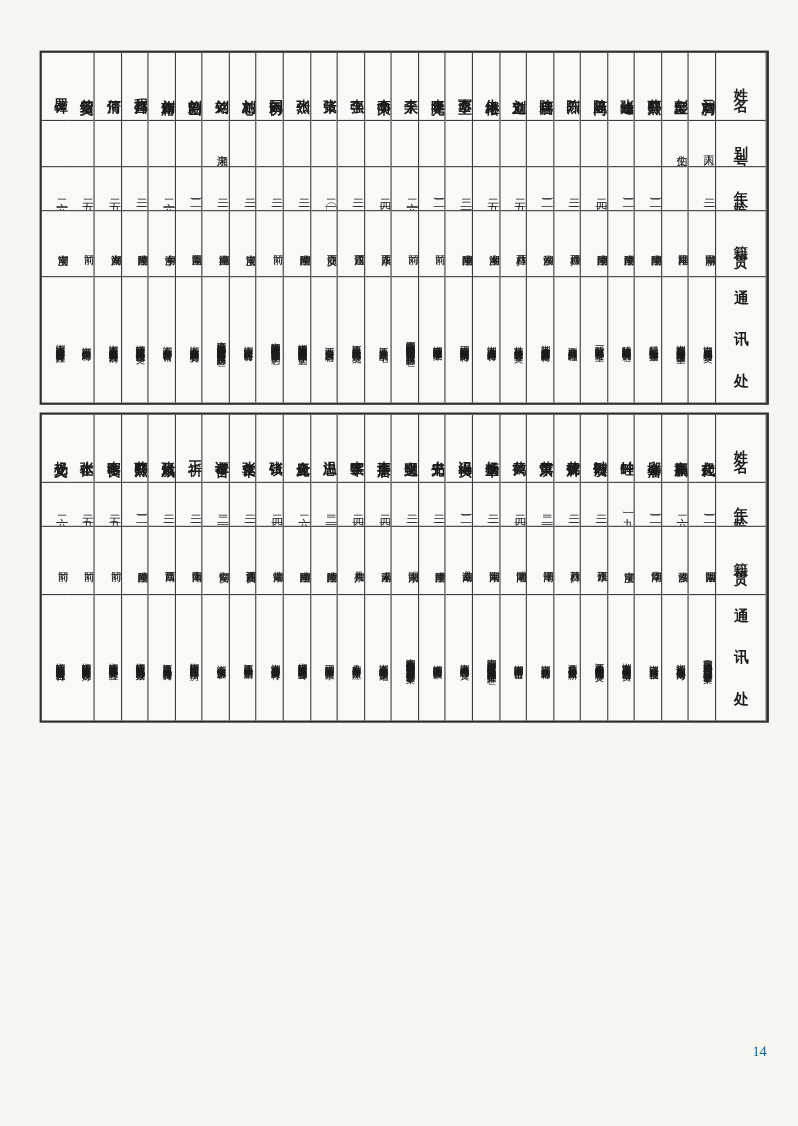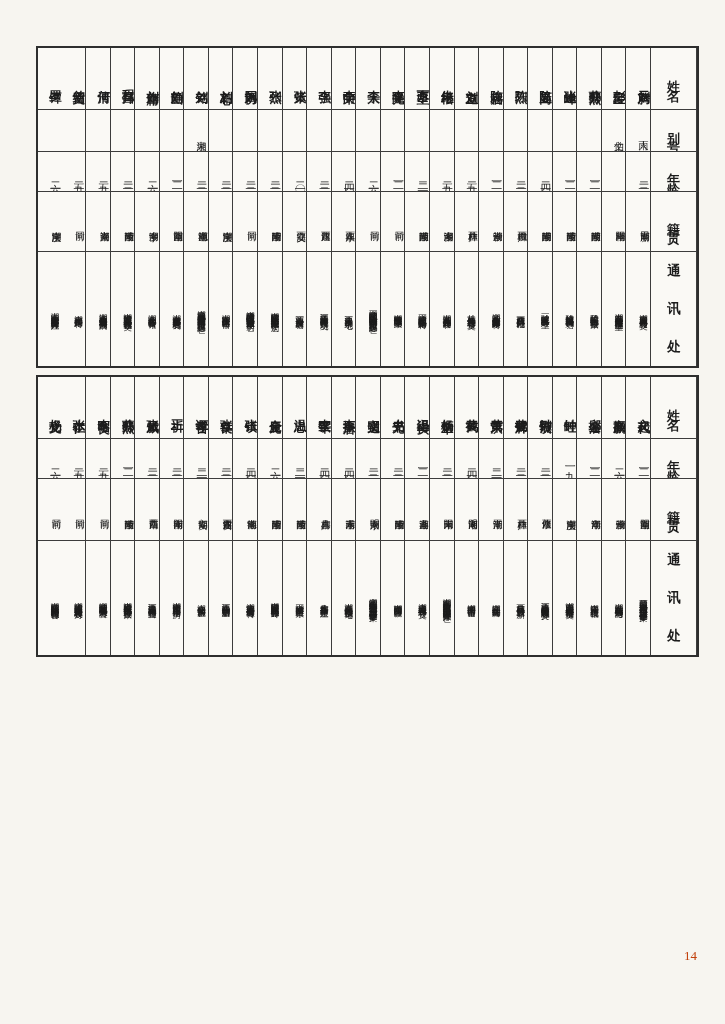--- a/index.html
+++ b/index.html
@@ -37,21 +37,21 @@
   .t2 .c-native{height:62px;}
   .c-addr{flex:1 1 auto;font-size:8.5px;padding-top:4px;line-height:12px;letter-spacing:0.5px;}
   .hcell{
     align-items:center;justify-content:center;
     font-size:13px;font-weight:bold;letter-spacing:9px;
     padding-top:0;
   }
   .hcell.c-addr{letter-spacing:38px;font-size:13.5px;}
   .pageno{
     position:absolute;right:28px;bottom:60px;
-    font-size:13px;font-family:"Liberation Serif",serif;color:#c2410c;
+    font-size:13px;font-family:"Liberation Serif",serif;color:#0369a1;
   }
   
   .sheet:after{content:"";}
 </style>
 </head>
 <body>
 
 <div class="sheet" id="sheet">
     <div class="rtable t1">
       <div class="col hcol">

